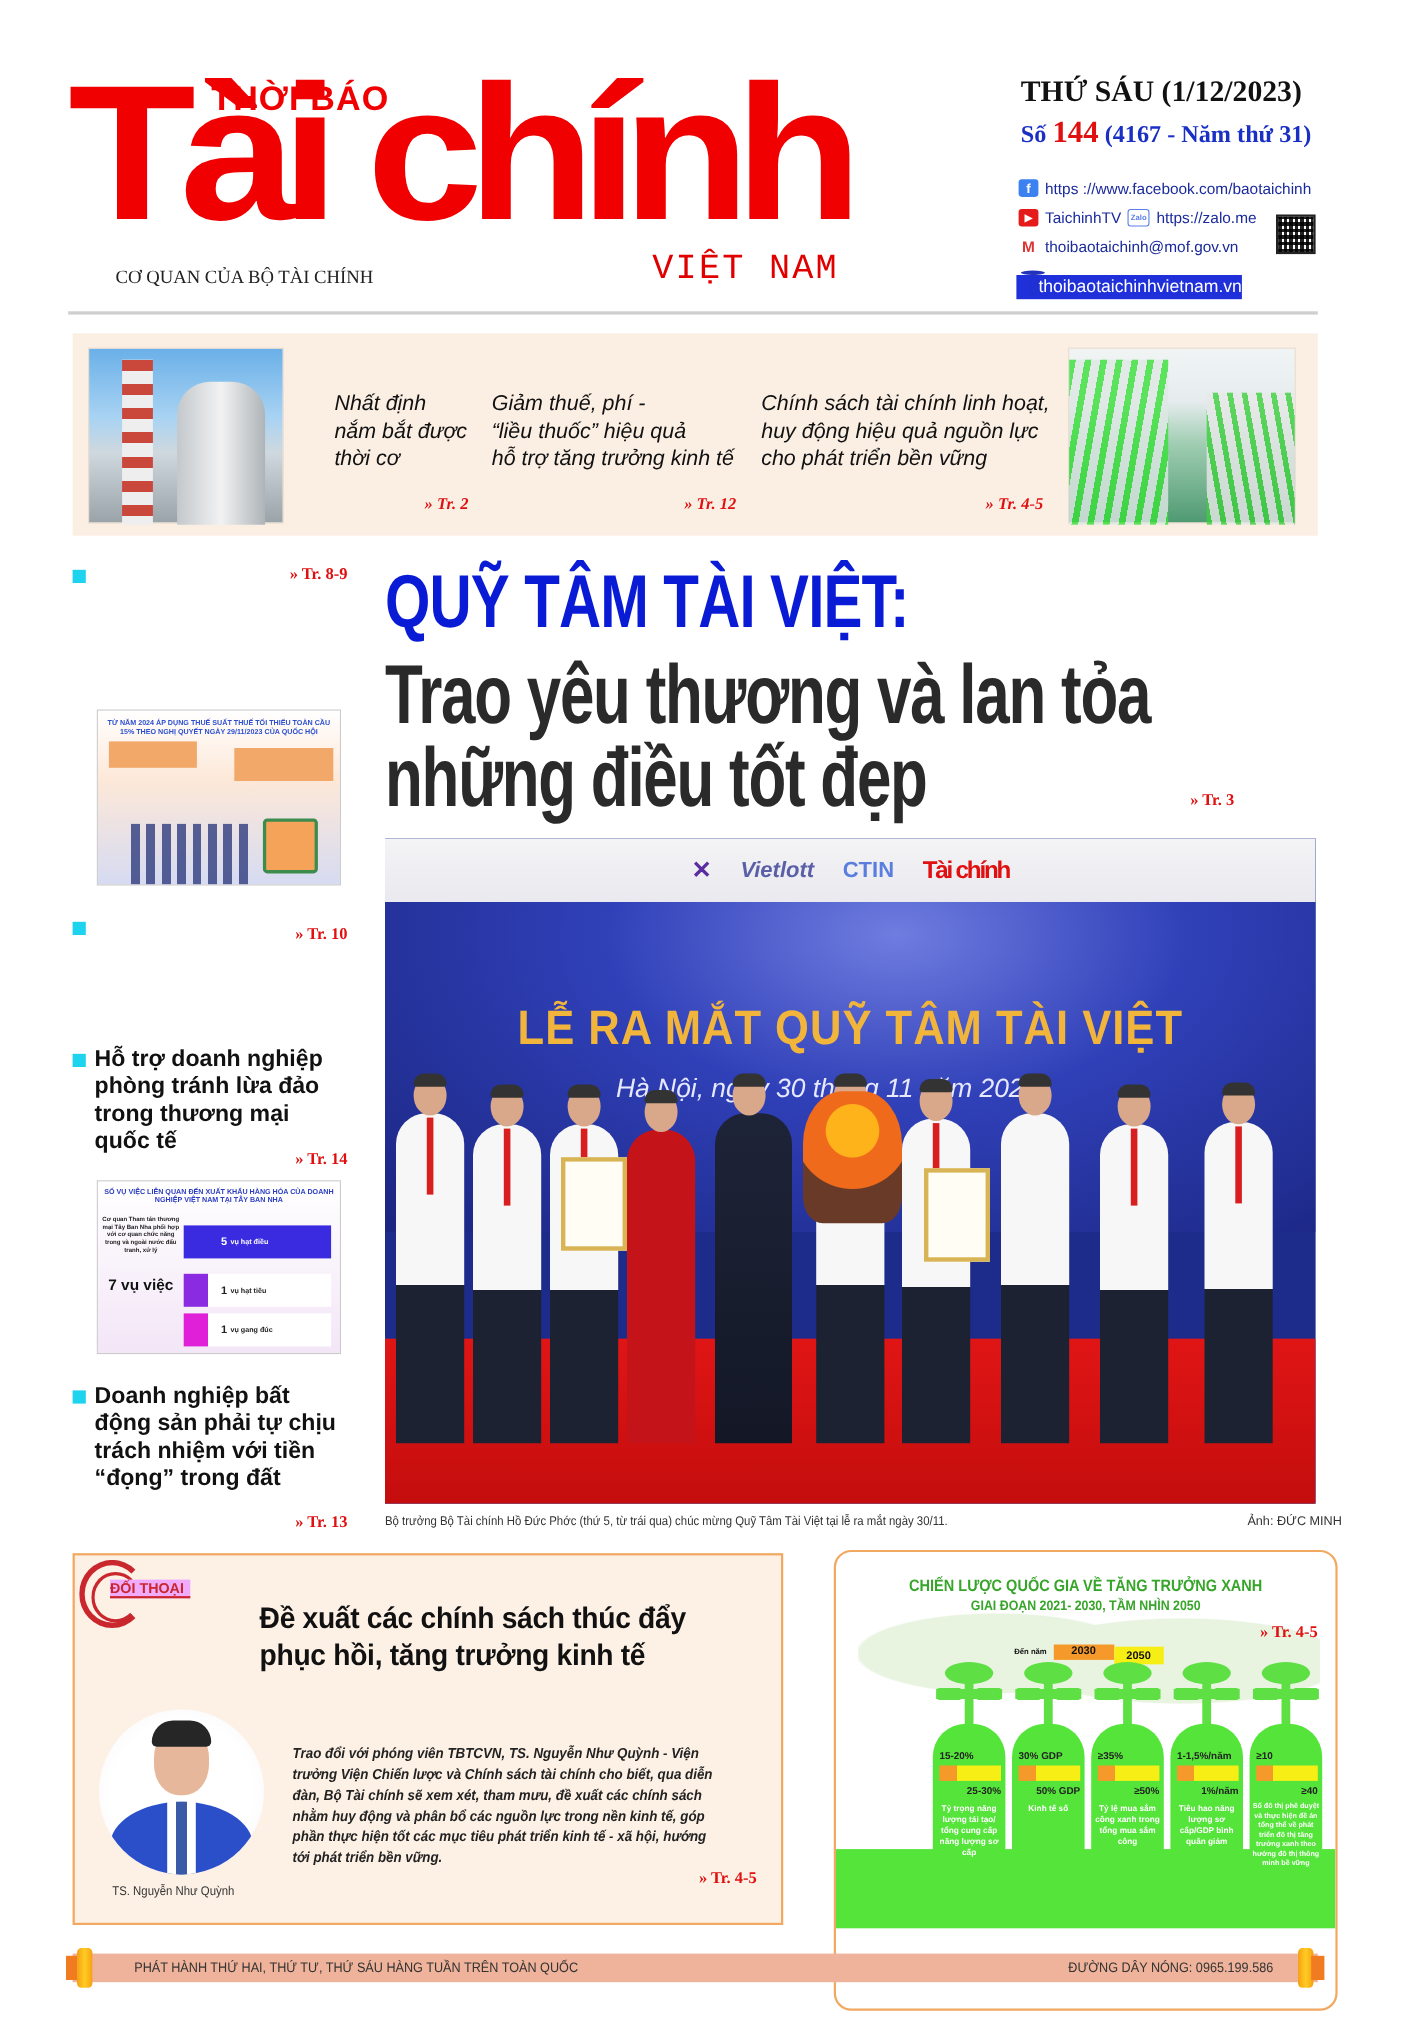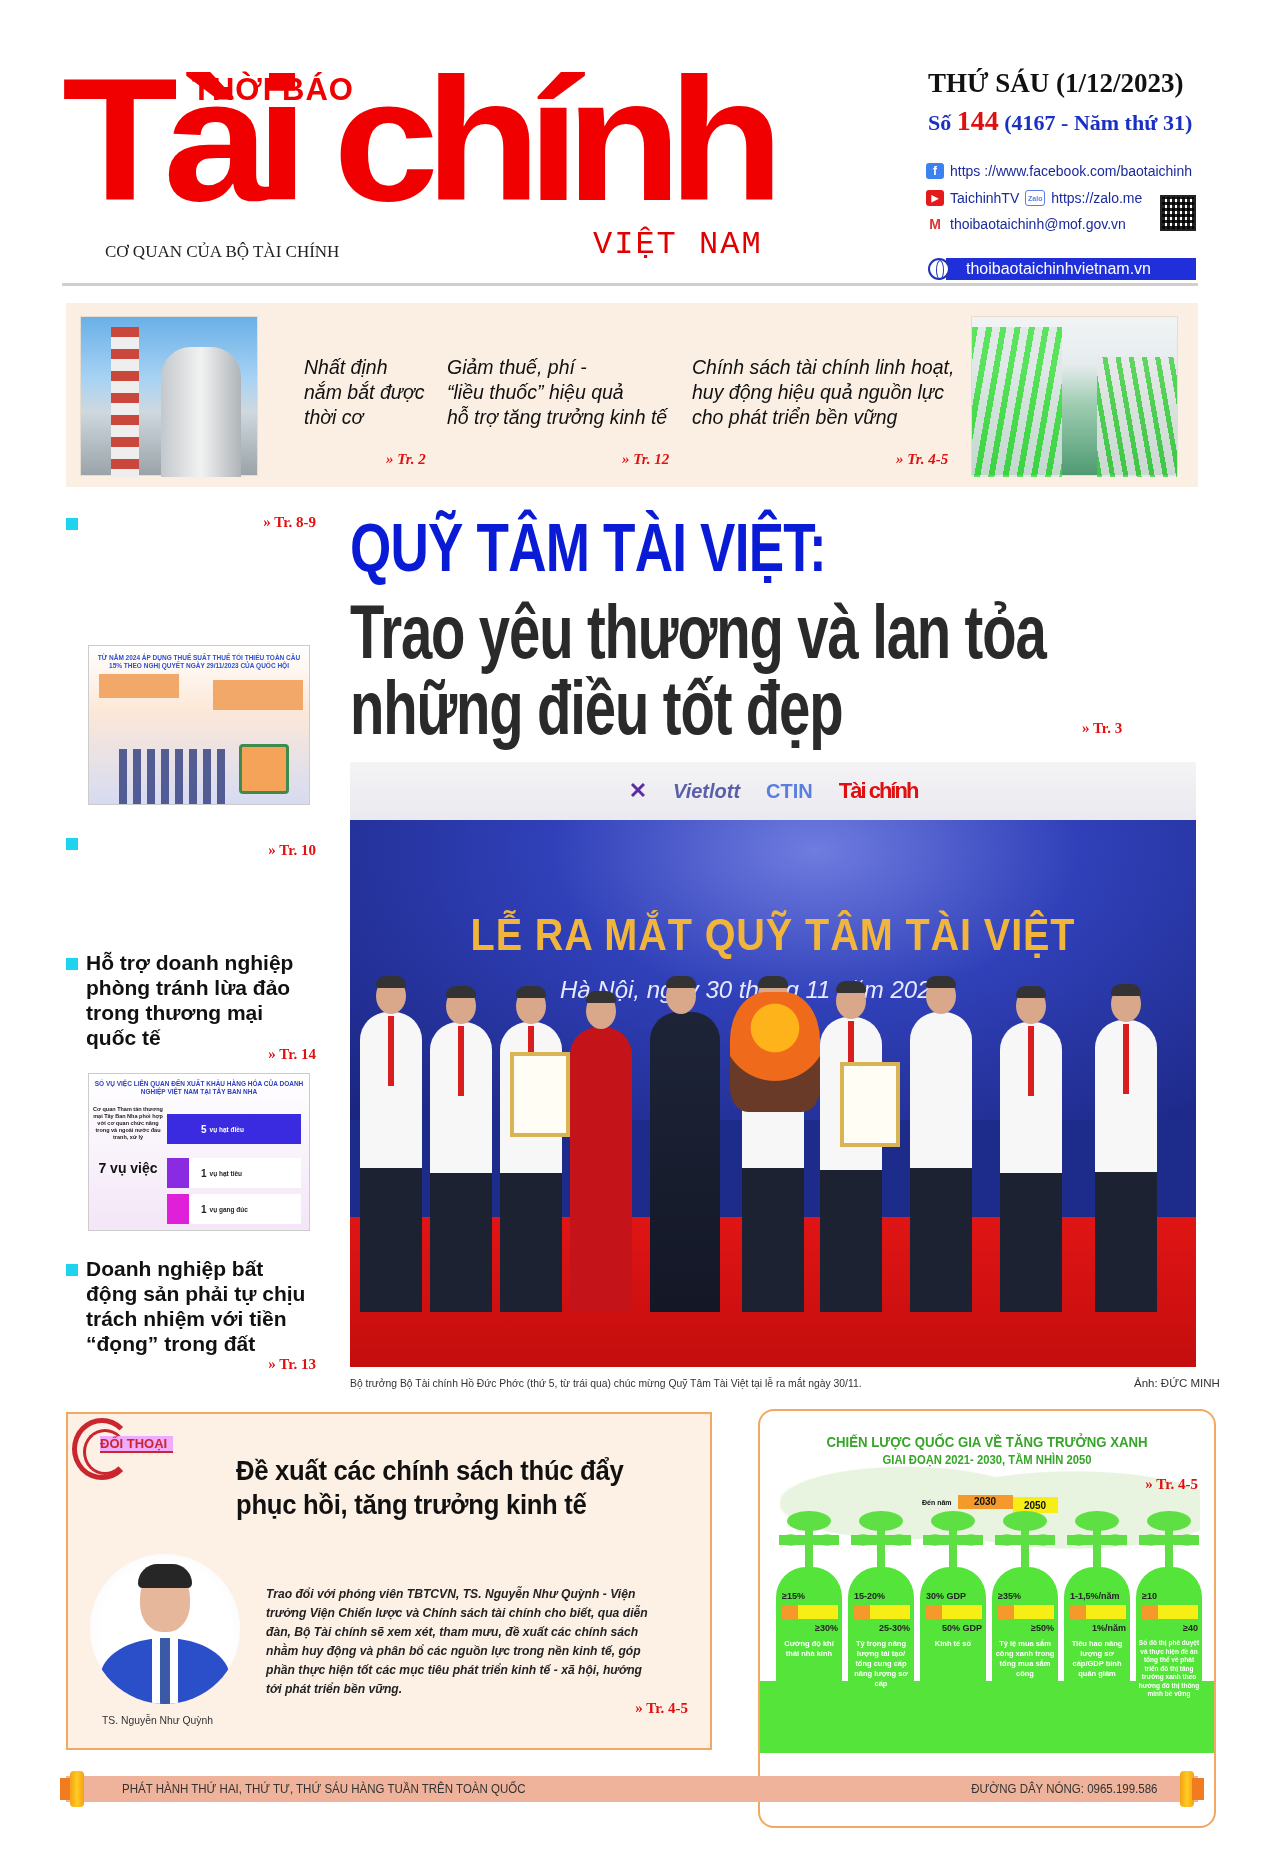--- a/index.html
+++ b/index.html
@@ -17,21 +17,21 @@
   .issue-line .num { color: #e01010; font-size: 28px; }
   .contact { left: 926px; font-size: 14px; color: #1a2a9c; display: flex; align-items: center; gap: 6px; }
   .ic { display: inline-block; width: 18px; height: 16px; border-radius: 3px; color: #fff; font-size: 12px; font-weight: bold; text-align: center; line-height: 16px; }
   .ic-fb { background: #3b82f0; }
   .ic-yt { background: #e51a1a; font-size: 9px; }
   .ic-zalo { border: 1.5px solid #5a7ee8; color: #5a7ee8; background: #fff; width: 20px; font-size: 7px; }
   .ic-mail { color: #d33; background: #fff; font-size: 14px; }
   .qr { left: 1160px; top: 195px; width: 36px; height: 36px; background:
         repeating-linear-gradient(90deg,#222 0 3px,#fff 3px 5px),
         repeating-linear-gradient(0deg,#222 0 3px,#fff 3px 6px); background-blend-mode: multiply; border: 2px solid #222; }
-  .website { left: 928px; top: 258px; width: 268px; height: 22px; display: flex; align-items: flex-start; }
+  .website { left: 928px; top: 246px; width: 268px; height: 22px; display: flex; align-items: flex-start; flex-direction: column; }
   .globe { width: 22px; height: 22px; border-radius: 50%; border: 2px solid #2233bb; position: relative; background: #fff; z-index: 2; }
   .globe::before { content:""; position:absolute; left:6px; top:0; width:6px; height:18px; border:1.5px solid #2233bb; border-radius:50%; }
   .website-bar { background: #1f2fd9; color: #fff; font-size: 16px; padding: 1px 0 1px 20px; flex: 1; margin-left: -4px; height: 22px; line-height: 20px; }
   .masthead-rule { left: 62px; top: 283px; width: 1136px; height: 3px; background: #cfcfcf; }
 
   
   .teaser { left: 66px; top: 303px; width: 1132px; height: 184px; background: #fbefe4; font-style: italic; }
   .teaser-img { top: 13px; height: 160px; border: 1px solid #e8dccf; }
   .img-refinery { left: 14px; width: 178px; background:
       linear-gradient(180deg,#6ab0e8 0%,#a9d3f3 40%,#cfd8de 60%,#9aa3a8 100%); }
@@ -233,21 +233,21 @@
   </div>
   <div class="bar" style="top:120px;width:134px;background:linear-gradient(90deg,#e020d8 0 22px,#fff 22px);color:#222;">
     <b>1</b>
       <span>vụ gang đúc</span>
   </div>
 </div>
 
 <div class="abs lstory" style="top:1256px;">
   <span class="bullet"></span>
   <div class="t">Doanh nghiệp bất động sản phải tự chịu trách nhiệm với tiền “đọng” trong đất</div>
-  <div class="r tr-ref" style="margin-top:0">» Tr. 13</div>
+  <div class="r tr-ref" style="margin-top:20px">» Tr. 13</div>
 </div>
 
 <div class="abs kicker">QUỸ TÂM TÀI VIỆT:</div>
 <div class="abs hl" style="top:592px;">Trao yêu thương và lan tỏa</div>
 <div class="abs hl" style="top:668px;">những điều tốt đẹp</div>
 <div class="abs tr-ref" style="left:1082px;top:720px;">» Tr. 3</div>
 
 <div class="abs photo">
   <div class="bg"></div>
   <div class="banner-top">
@@ -330,29 +330,20 @@
   <div class="g-title">CHIẾN LƯỢC QUỐC GIA VỀ TĂNG TRƯỞNG XANH</div>
   <div class="g-sub">GIAI ĐOẠN 2021- 2030, TẦM NHÌN 2050</div>
   <div class="g-ref tr-ref">» Tr. 4-5</div>
   <div class="legend">
     <span>Đến năm</span>
     <span class="l1">2030</span>
     <span class="l2">2050</span>
   </div>
   <div class="base"></div>
 
-  <div class="gcol" style="left:16px;">
-    <span class="crown"></span>
-      <span class="trunk"></span>
-      <span class="body"></span>
-    <span class="v1">≥15%</span>
-      <span class="bar"></span>
-    <span class="v2">≥30%</span>
-    <span class="desc">Cường độ khí thải nhà kính</span>
-  </div>
   <div class="gcol" style="left:88px;">
     <span class="crown"></span>
       <span class="trunk"></span>
       <span class="body"></span>
     <span class="v1">15-20%</span>
       <span class="bar"></span>
     <span class="v2">25-30%</span>
     <span class="desc">Tỷ trọng năng lượng tái tạo/ tổng cung cấp năng lượng sơ cấp</span>
   </div>
   <div class="gcol" style="left:160px;">

